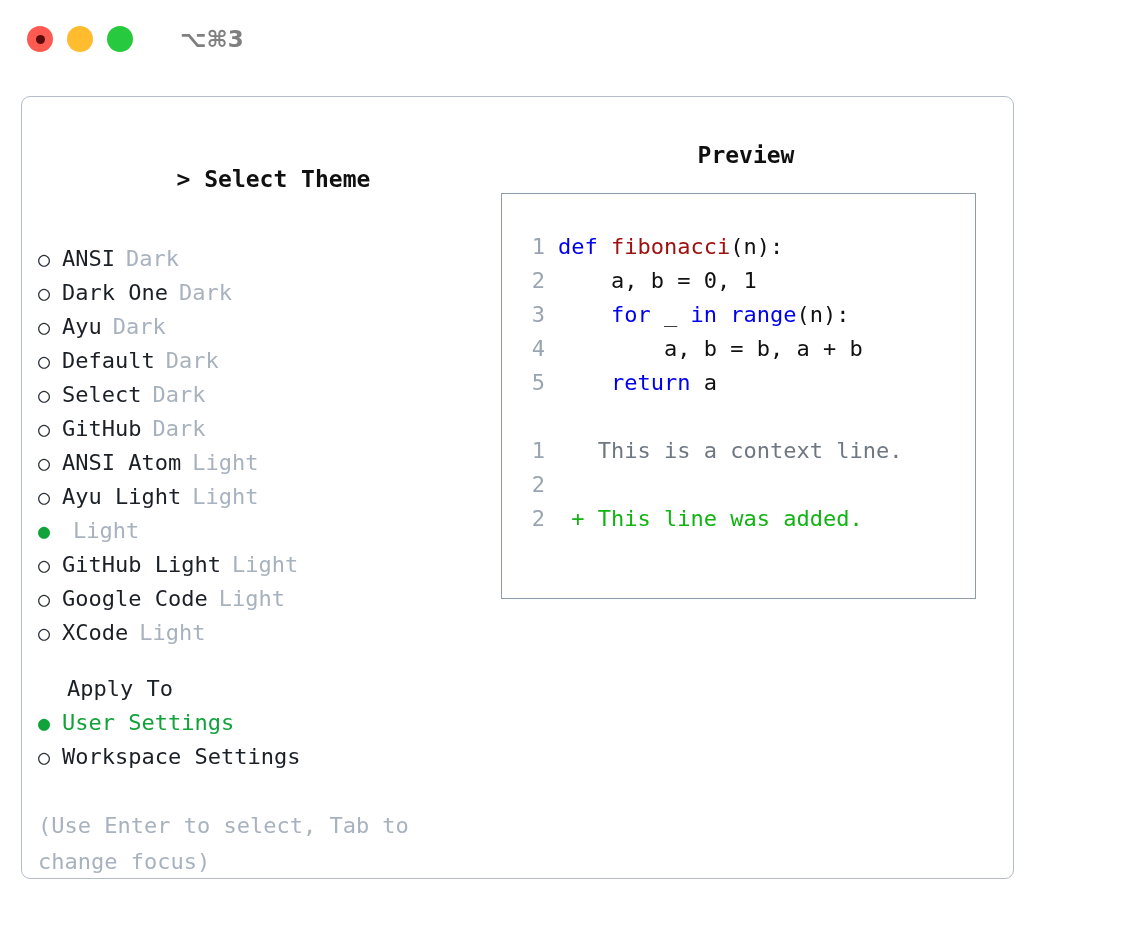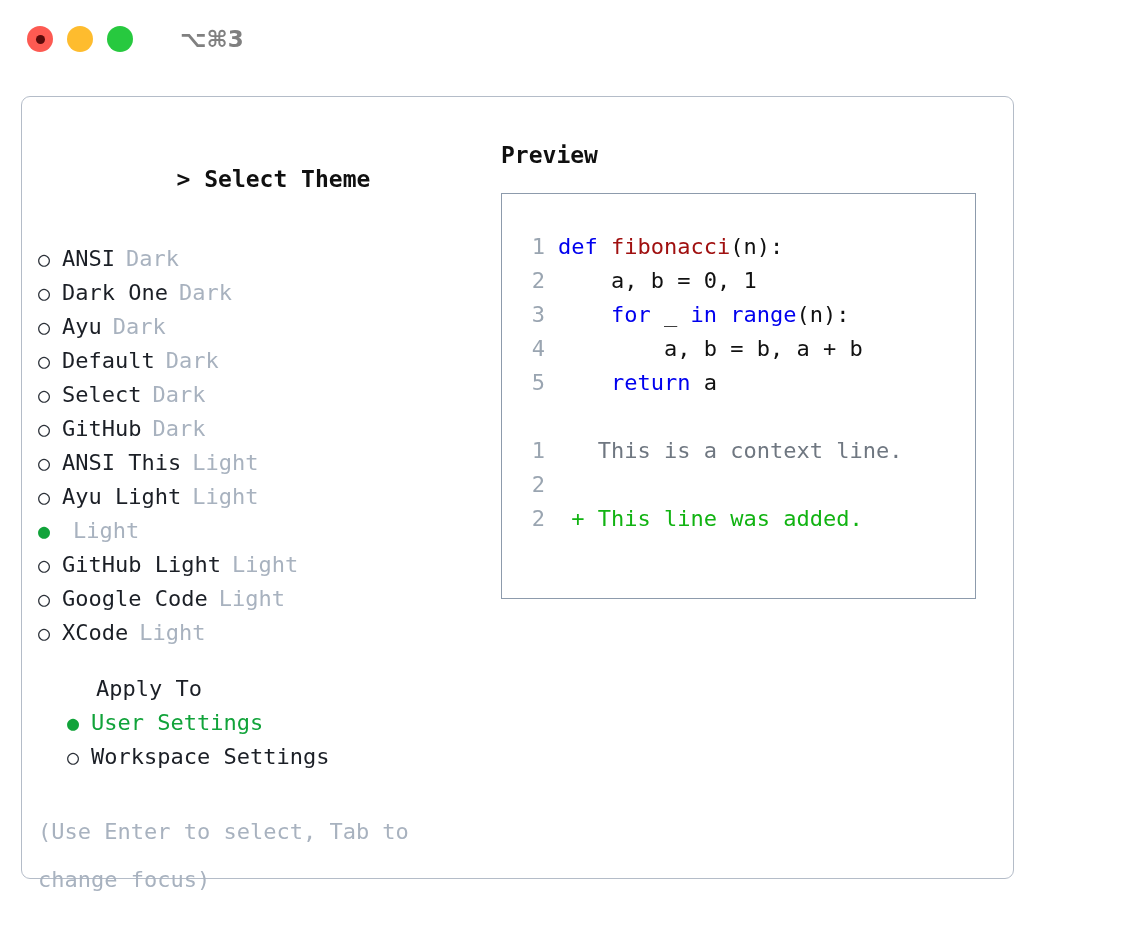--- a/index.html
+++ b/index.html
@@ -125,52 +125,53 @@
   }
   .opt-marker.selected { color: #11a33a; }
   .opt-label { color: #1b1f26; }
   .opt-row.selected .opt-label { color: #11a33a; }
   .opt-tag {
     color: #a8b2bf;
     margin-left: 11px;
     margin-top: 12px;
   }
 
-  .apply-block { margin-top: 34px; margin-left: 29px; }
+  .apply-block { margin-top: 34px; }
   .apply-title {
     font-size: 22px;
     color: #1b1f26;
     line-height: 34px;
     height: 34px;
     padding-left: 29px;
     white-space: pre;
   }
 
   .hint {
     margin-top: 34px;
     font-size: 22px;
-    line-height: 48px;
+    line-height: 36px;
     color: #a8b2bf;
     width: 414px;
     white-space: pre-wrap;
     word-break: normal;
   }
 
   
   .right-col {
     position: absolute;
     left: 479px;
     top: 41px;
     width: 490px;
   }
   .preview-title {
     font-size: 23px;
     font-weight: bold;
     color: #101010;
     line-height: 34px;
+    text-align: center;
   }
   .preview-box {
     margin-top: 21px;
     width: 475px;
     height: 406px;
     border: 1.6px solid #8d9bac;
     box-sizing: border-box;
     background: #ffffff;
     position: relative;
   }
@@ -232,21 +233,21 @@
           <span class="caret">&gt; </span><span>Select Theme</span>
         </div>
 
         <ul class="opt-list" id="theme-list">
             <li class="opt-row"><span class="opt-marker">○</span><span class="opt-label">ANSI</span><span class="opt-tag">Dark</span></li>
             <li class="opt-row"><span class="opt-marker">○</span><span class="opt-label">Dark One</span><span class="opt-tag">Dark</span></li>
             <li class="opt-row"><span class="opt-marker">○</span><span class="opt-label">Ayu</span><span class="opt-tag">Dark</span></li>
             <li class="opt-row"><span class="opt-marker">○</span><span class="opt-label">Default</span><span class="opt-tag">Dark</span></li>
             <li class="opt-row"><span class="opt-marker">○</span><span class="opt-label">Select</span><span class="opt-tag">Dark</span></li>
             <li class="opt-row"><span class="opt-marker">○</span><span class="opt-label">GitHub</span><span class="opt-tag">Dark</span></li>
-            <li class="opt-row"><span class="opt-marker">○</span><span class="opt-label">ANSI This</span><span class="opt-tag">Light</span></li>
+            <li class="opt-row"><span class="opt-marker">○</span><span class="opt-label">ANSI Atom</span><span class="opt-tag">Light</span></li>
             <li class="opt-row"><span class="opt-marker">○</span><span class="opt-label">Ayu Light</span><span class="opt-tag">Light</span></li>
             <li class="opt-row selected"><span class="opt-marker selected">●</span><span class="opt-tag">Light</span></li>
             <li class="opt-row"><span class="opt-marker">○</span><span class="opt-label">GitHub Light</span><span class="opt-tag">Light</span></li>
             <li class="opt-row"><span class="opt-marker">○</span><span class="opt-label">Google Code</span><span class="opt-tag">Light</span></li>
             <li class="opt-row"><span class="opt-marker">○</span><span class="opt-label">XCode</span><span class="opt-tag">Light</span></li>
           </ul>
 
         <div class="apply-block">
           <div class="apply-title">Apply To</div>
           <ul class="opt-list" id="apply-list">

